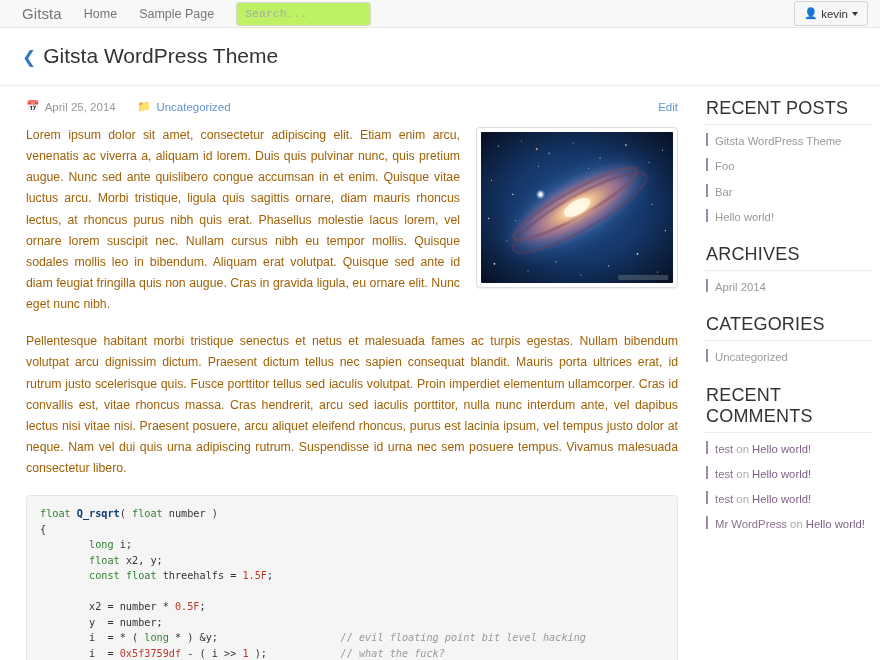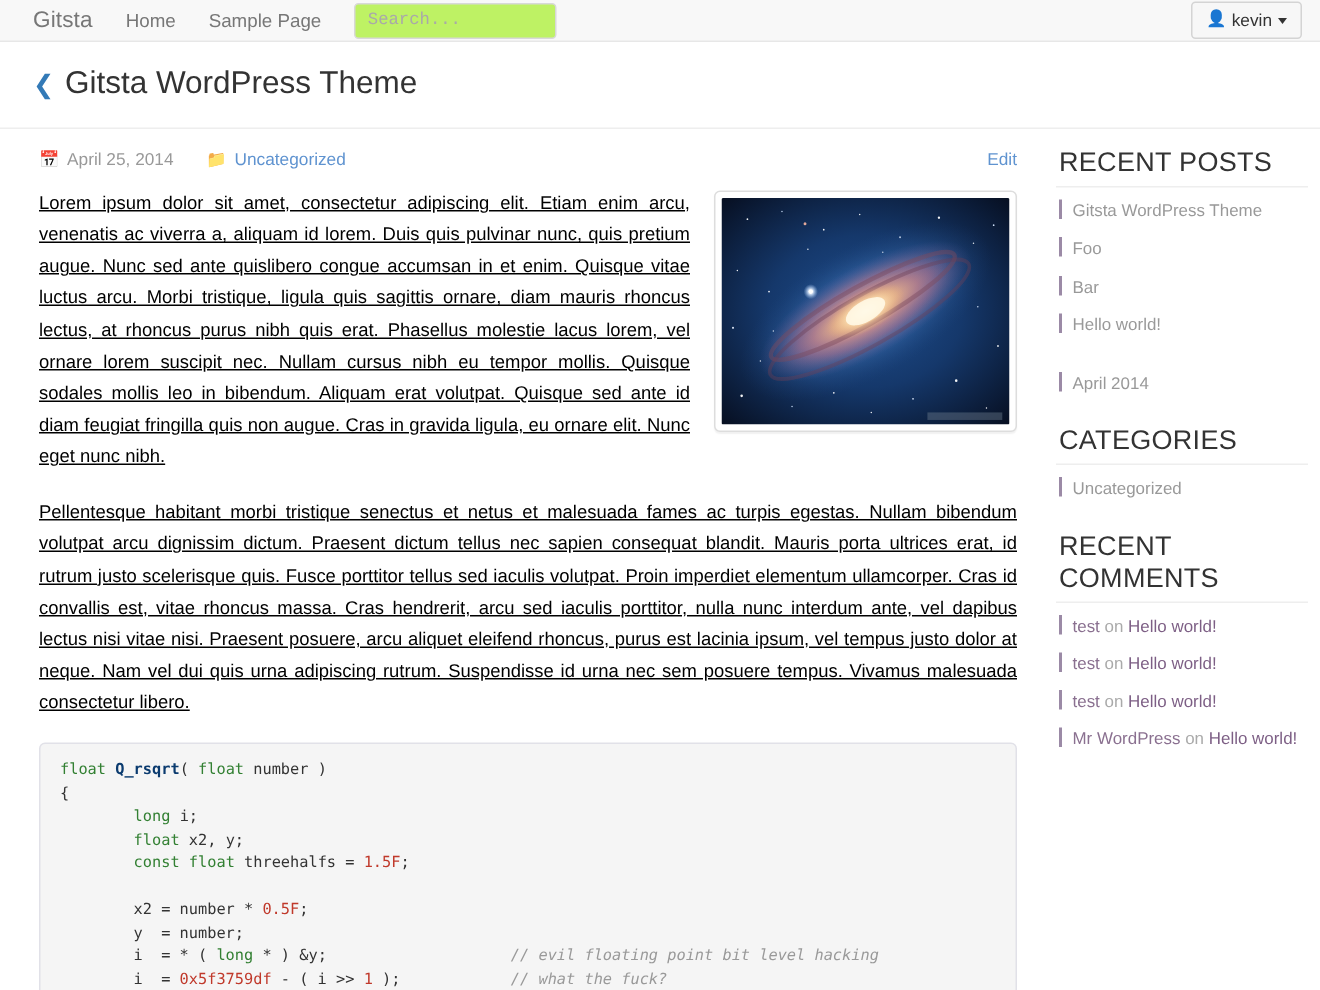--- a/index.html
+++ b/index.html
@@ -118,24 +118,23 @@
   .meta-icon { font-size: 11px; color: #9b9b9b; }
   .edit-link {
     position: absolute; right: 0; top: 1px;
     font-size: 11.5px; color: #5f93d0; text-decoration: none;
   }
 
   
   .article p {
     font-size: 12.3px;
     line-height: 1.72;
-    color: #000000;
+    color: #a16207;
     text-align: justify;
     margin: 0 0 16px 0;
-    text-decoration: underline;
   }
   .figure {
     float: right;
     width: 202px;
     margin: 2px 0 10px 16px;
     padding: 4px;
     background: #ffffff;
     border: 1px solid #dddddd;
     border-radius: 4px;
     box-shadow: 0 1px 1px rgba(0,0,0,.06);
@@ -341,20 +340,21 @@
         <div class="widget">
           <h3>RECENT POSTS</h3>
           <ul>
             <li><a href="#">Gitsta WordPress Theme</a></li>
             <li><a href="#">Foo</a></li>
             <li><a href="#">Bar</a></li>
             <li><a href="#">Hello world!</a></li>
           </ul>
         </div>
         <div class="widget">
+          <h3>ARCHIVES</h3>
           <ul>
             <li><a href="#">April 2014</a></li>
           </ul>
         </div>
         <div class="widget">
           <h3>CATEGORIES</h3>
           <ul>
             <li><a href="#">Uncategorized</a></li>
           </ul>
         </div>

